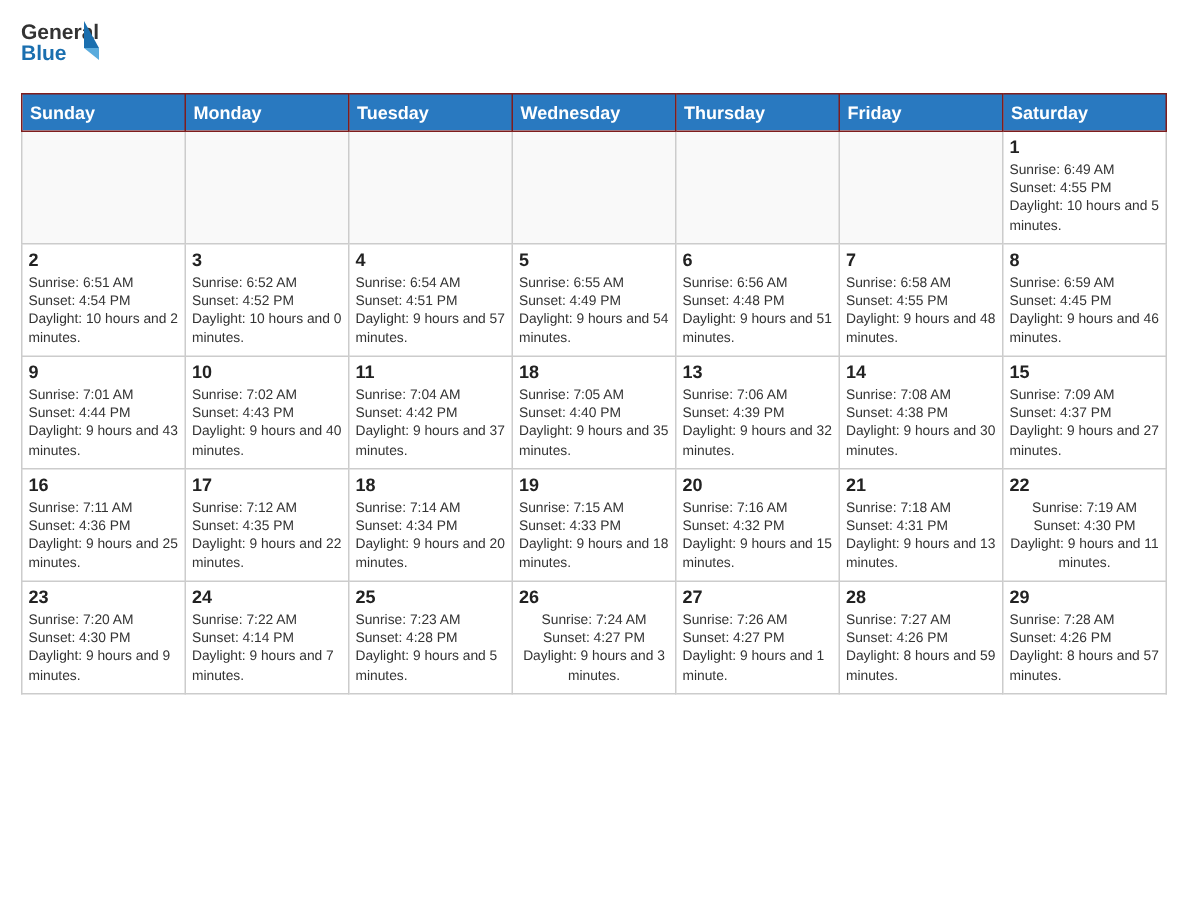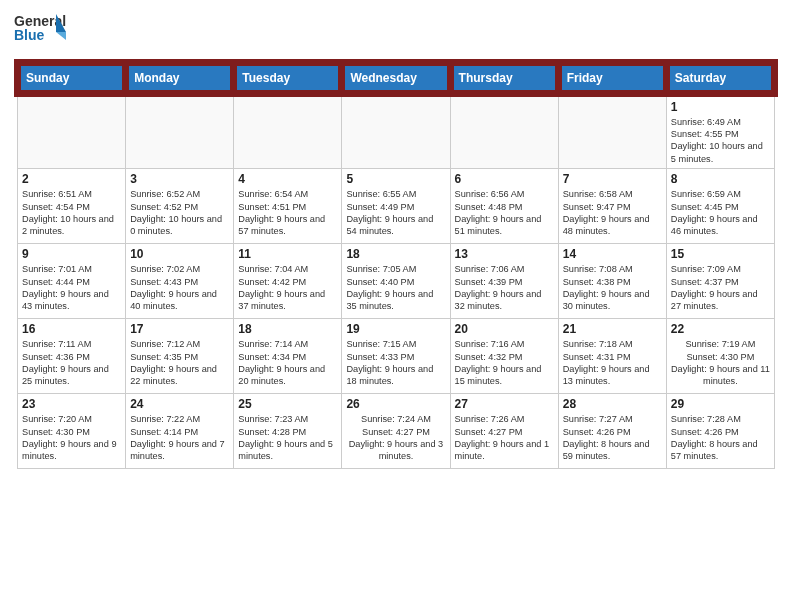--- a/index.html
+++ b/index.html
@@ -44,21 +44,21 @@
       border-collapse: collapse;
       table-layout: fixed;
     }
     .calendar th {
       background: #2979c0;
       color: #fff;
       text-align: left;
       padding: 5px 5px;
       font-size: 12px;
       font-weight: bold;
-      border: 7px solid #7f1d1d;
+      border: 1px solid #7f1d1d;
     }
     .calendar td {
       border: 1px solid #ccc;
       vertical-align: top;
       padding: 3px 4px;
       height: 75px;
       width: calc(100%/7);
     }
     .day-number {
       font-size: 12px;
@@ -154,21 +154,21 @@
           </td>
           <td>
             <span class="day-number">6</span>
             <div class="day-info" style="white-space: pre-line;">Sunrise: 6:56 AM
 Sunset: 4:48 PM
 Daylight: 9 hours and 51 minutes.</div>
           </td>
           <td>
             <span class="day-number">7</span>
             <div class="day-info" style="white-space: pre-line;">Sunrise: 6:58 AM
-Sunset: 9:47 PM
+Sunset: 4:55 PM
 Daylight: 9 hours and 48 minutes.</div>
           </td>
           <td>
             <span class="day-number">8</span>
             <div class="day-info" style="white-space: pre-line;">Sunrise: 6:59 AM
 Sunset: 4:45 PM
 Daylight: 9 hours and 46 minutes.</div>
           </td>
         </tr>
         <tr>

